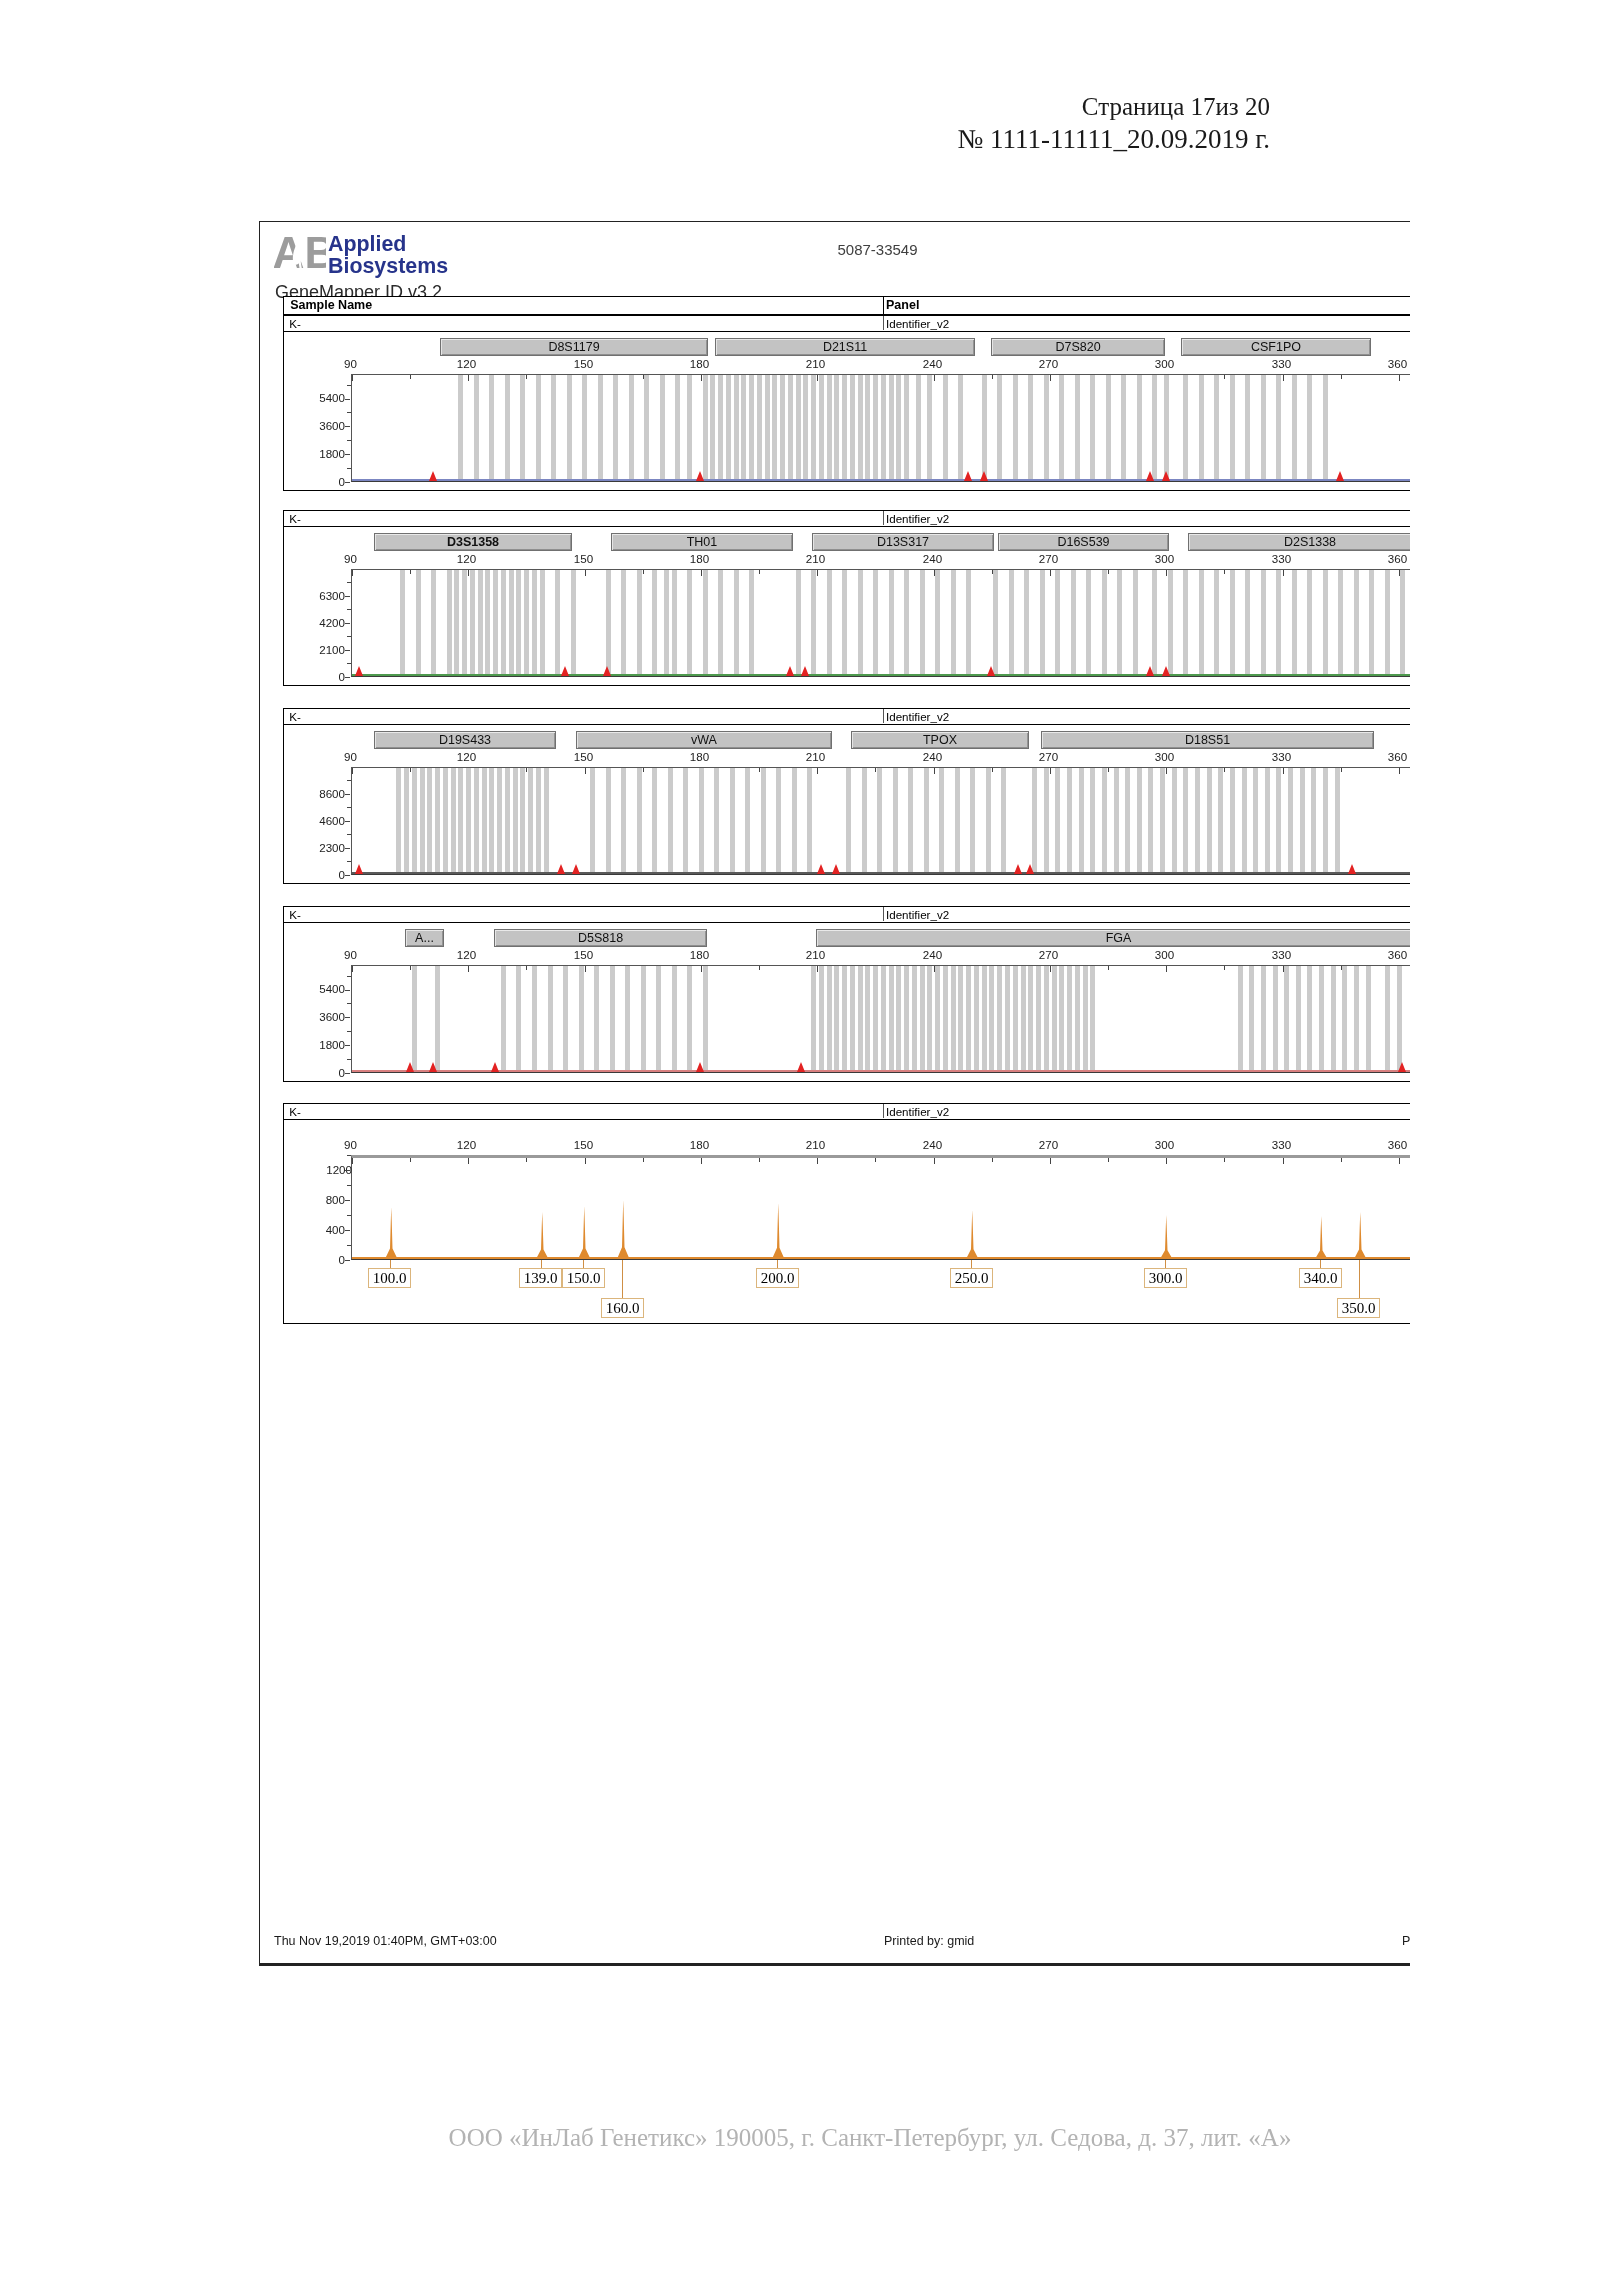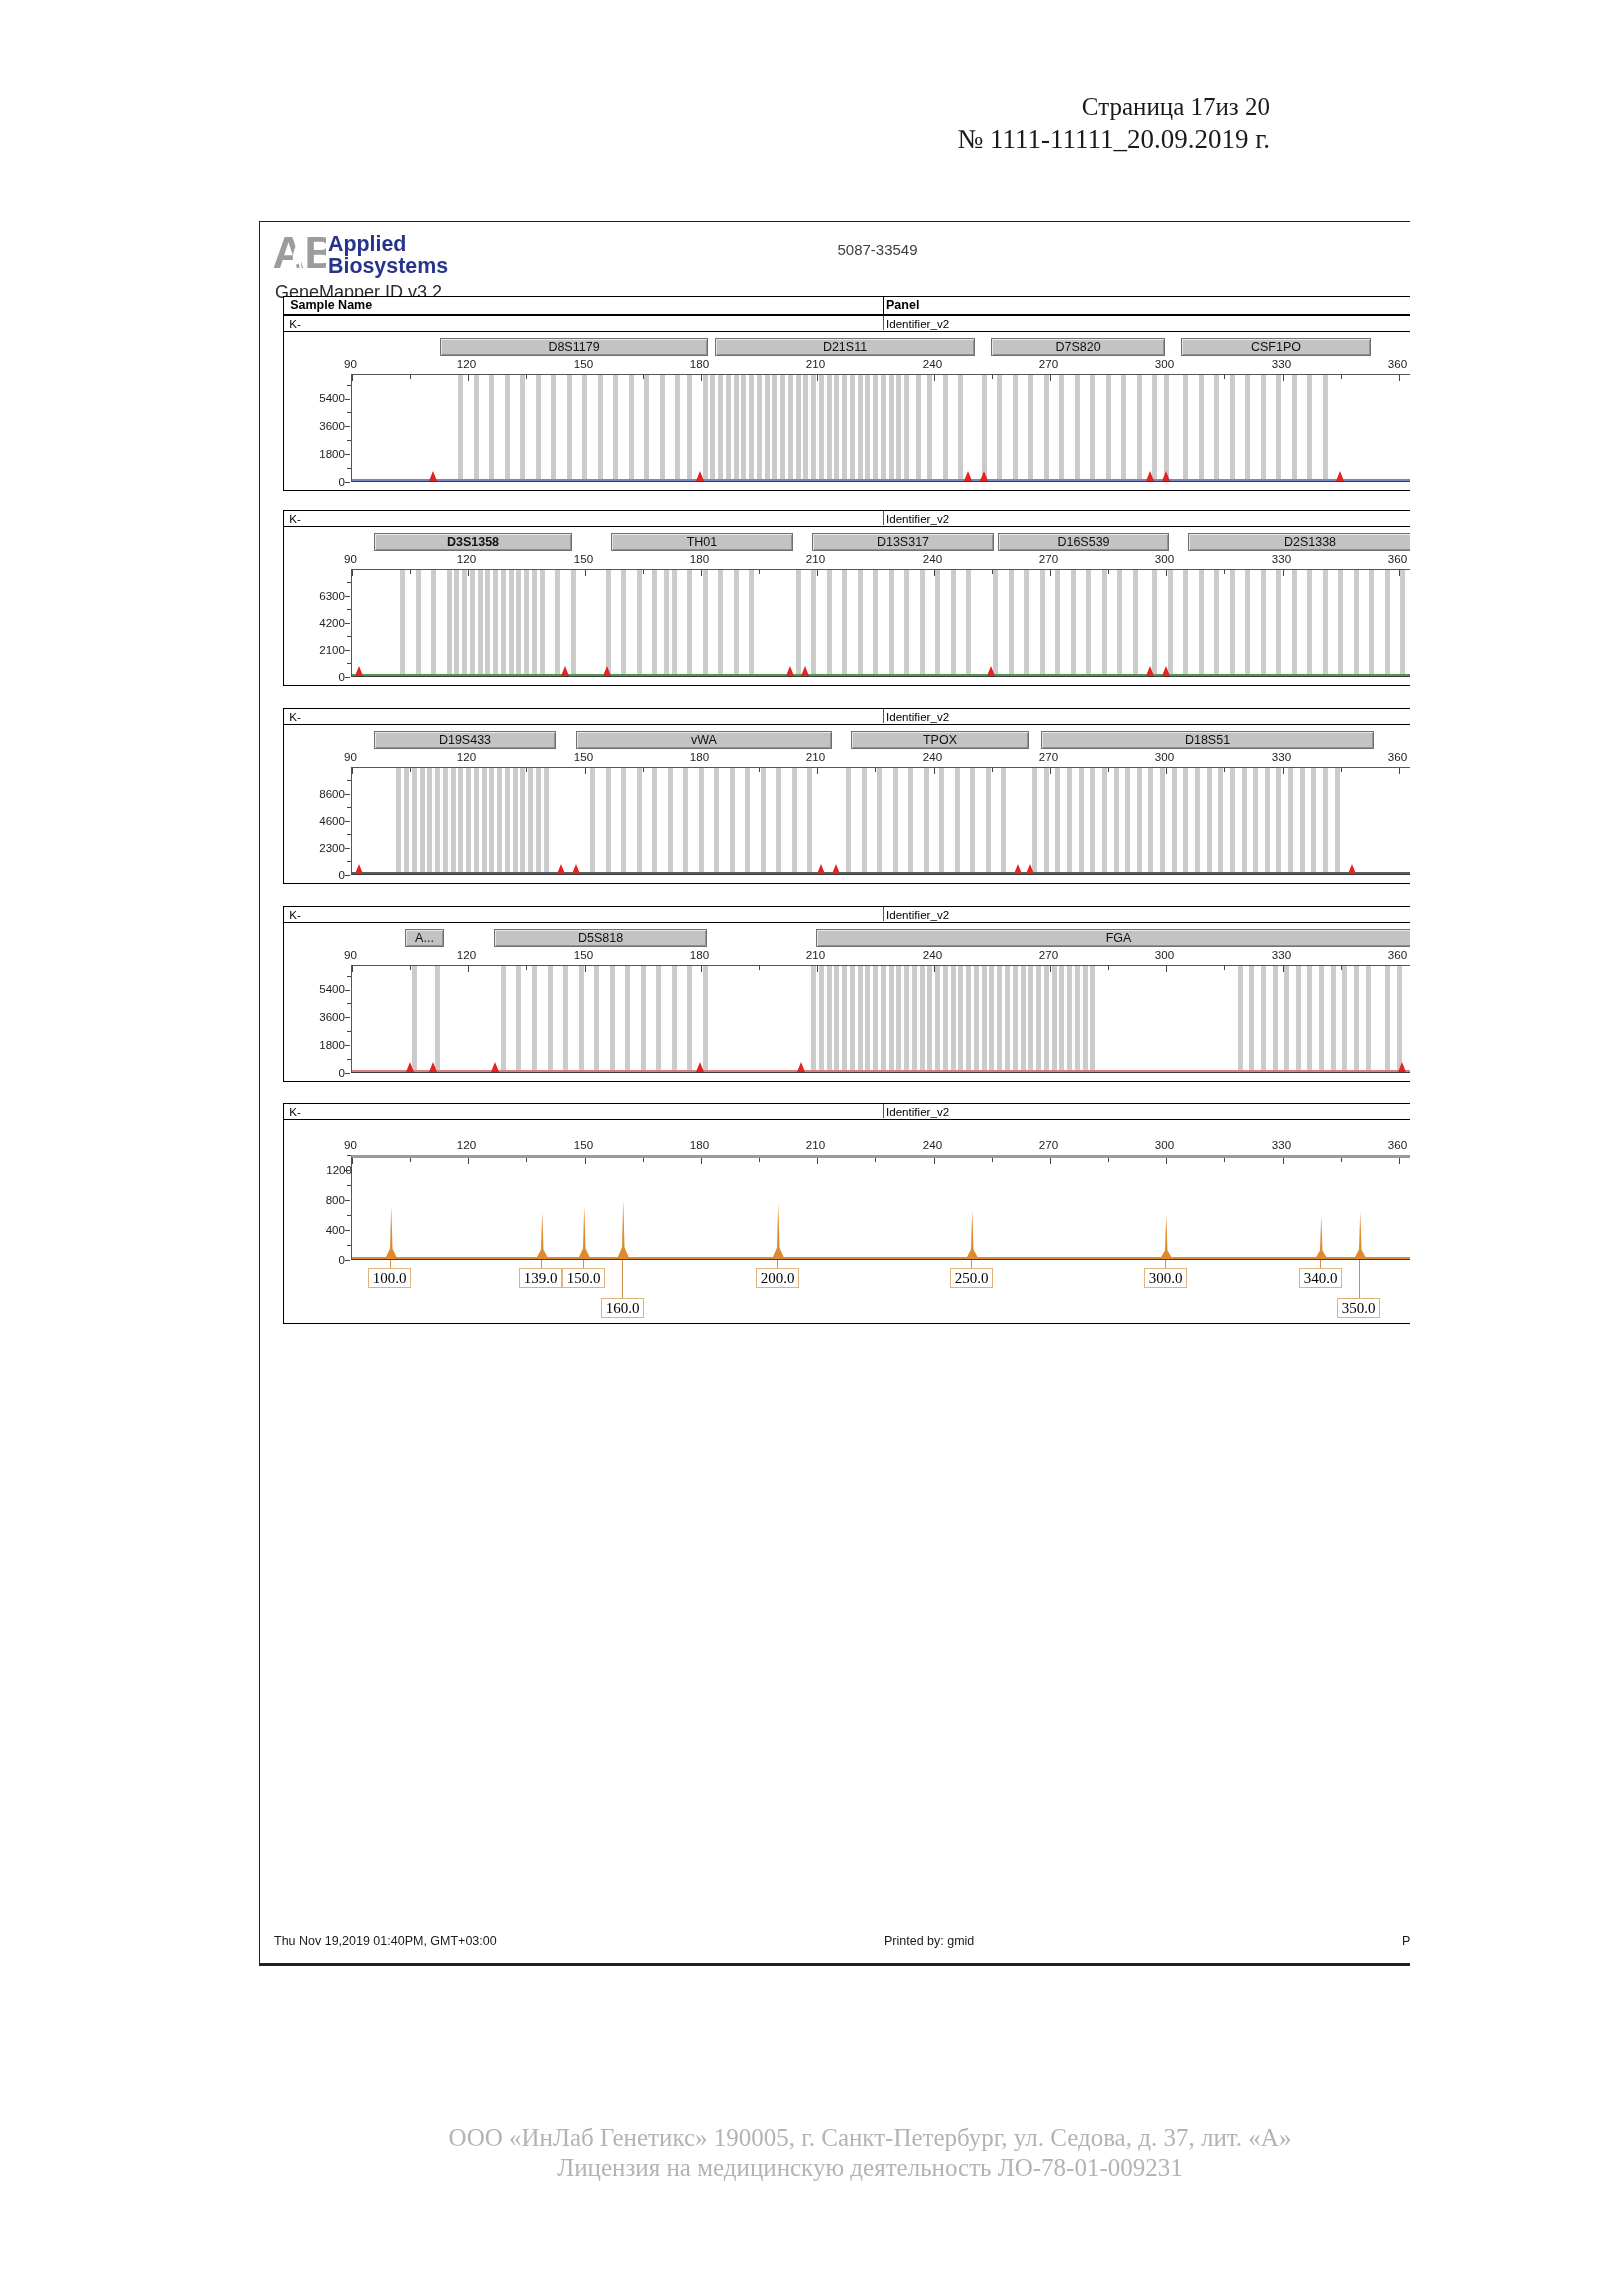--- a/index.html
+++ b/index.html
@@ -698,17 +698,16 @@
         <div class="pklabel" style="left: 1053px; top: 194px; width: 43px;">350.0</div>
       </div>
     </div>
 
   <div class="f-foot" style="left:274px">Thu Nov 19,2019 01:40PM, GMT+03:00</div>
   <div class="f-foot" style="left:884px">Printed by: gmid</div>
   <div class="f-foot" style="left:1337px;width:129px;text-align:right">Page 1 of 1</div>
 
   <div class="company">
     <div>ООО «ИнЛаб Генетикс» 190005, г. Санкт-Петербург, ул. Седова, д. 37, лит. «А»</div>
-    <div>Лицензия на медицинскую деятельность ЛО-78-01-009231</div>
   </div>
 
 </div>
 
 
 </body></html>

